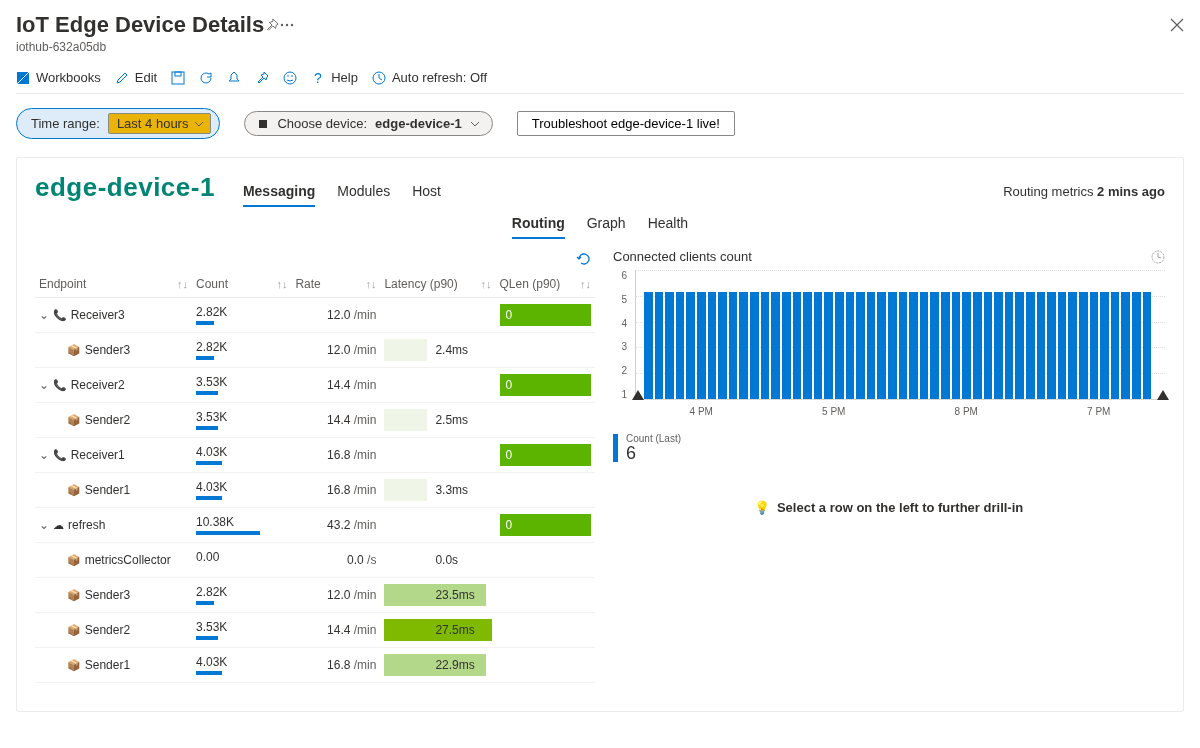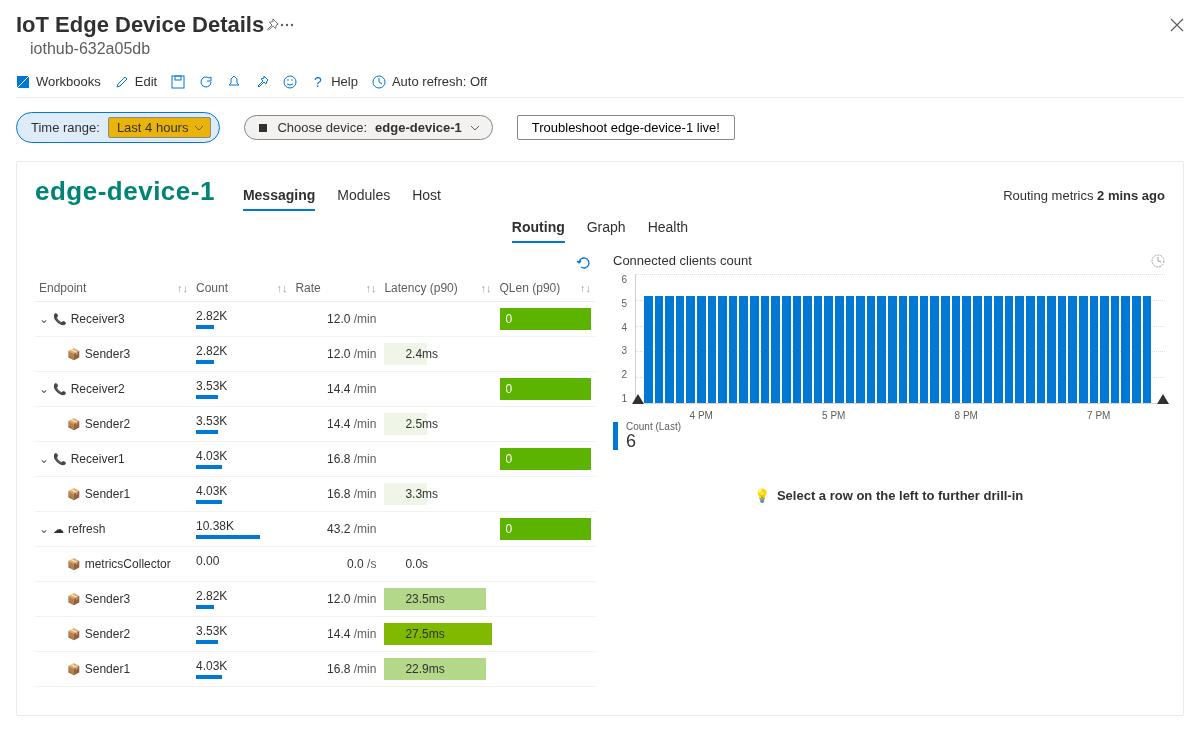--- a/index.html
+++ b/index.html
@@ -4,21 +4,21 @@
 <style>
   * { box-sizing: border-box; font-family: "Segoe UI", Arial, sans-serif; }
   body { margin: 0; padding: 12px 16px; background: #fff; color: #323130; font-size: 13px; }
 
   
   .header { display: flex; align-items: center; justify-content: space-between; }
   .header-left { display: flex; align-items: center; gap: 1px; }
   .page-title { font-size: 22px; font-weight: 600; color: #323130; }
   .icon { display: inline-flex; align-items: center; justify-content: center; color: #605e5c; }
   .icon svg { display: block; }
-  .resource { color: #605e5c; font-size: 16px; margin-top: 2px; margin-left: 14px; }
+  .resource { color: #605e5c; font-size: 12px; margin-top: 2px; }
 
   
   .toolbar { display: flex; align-items: center; gap: 14px; margin-top: 16px; padding-bottom: 8px; border-bottom: 1px solid #edebe9; }
   .tb-item { display: flex; align-items: flex-end; gap: 6px; color: #323130; font-size: 13px; cursor: pointer; }
   .tb-icon { color: #0078d4; }
 
   
   .filter-row { display: flex; align-items: center; gap: 24px; margin-top: 14px; }
   .pill { display: inline-flex; align-items: center; gap: 8px; border: 1px solid #0078d4; background: #deecf9; border-radius: 999px; padding: 4px 8px 4px 14px; font-size: 13px; }
   .pill-select { background: #eab308; border: 1px solid #8a8886; border-radius: 2px; padding: 2px 22px 2px 8px; font-size: 13px; position: relative; }
@@ -57,42 +57,42 @@
   .indent-1 { padding-left: 28px; }
   .count-cell { display: flex; flex-direction: column; gap: 2px; }
   .count-bar-track { height: 4px; background: transparent; width: 80px; }
   .count-bar-fill { height: 4px; background: #0078d4; }
   .rate-cell { text-align: right; white-space: nowrap; }
   .rate-unit { color: #605e5c; }
   .latency-cell { position: relative; height: 22px; }
   .latency-bar { position: absolute; inset: 0; background: #7fba00; }
   .latency-bar.light { background: #b4d88a; }
   .latency-bar.faint { background: #eff6e7; }
-  .latency-txt { position: relative; z-index: 1; padding-left: 21px; line-height: 22px; font-size: 12px; }
+  .latency-txt { position: relative; z-index: 1; padding-left: 21px; line-height: 22px; font-size: 12px; margin-left: 30px; }
   .qlen-cell { position: relative; height: 22px; }
   .qlen-bar { position: absolute; inset: 0; background: #5cb300; }
   .qlen-txt { position: relative; z-index: 1; padding-left: 6px; color: #fff; line-height: 22px; font-size: 12px; }
   .box-ic { color: #a0522d; font-size: 11px; }
   .phone-ic { color: #323130; font-size: 11px; }
 
   
   .chart-title-row { display: flex; align-items: center; justify-content: space-between; margin-bottom: 6px; }
   .chart-title { font-size: 13px; font-weight: 400; }
   .chart-area { display: flex; height: 130px; }
   .y-axis { display: flex; flex-direction: column; justify-content: space-between; padding-right: 8px; font-size: 10px; color: #605e5c; text-align: right; width: 22px; }
   .plot { flex: 1; position: relative; border-left: 1px solid #d2d0ce; border-bottom: 1px solid #d2d0ce; }
   .gridline { position: absolute; left: 0; right: 0; border-top: 1px dotted #e1dfdd; }
   .bars { position: absolute; inset: 0; display: flex; align-items: flex-end; gap: 2px; padding: 0 14px 0 8px; }
   .bars > div { flex: 1; background: #0078d4; height: 83%; }
   .triangle { position: absolute; bottom: -1px; width: 0; height: 0; border-left: 6px solid transparent; border-right: 6px solid transparent; border-bottom: 10px solid #323130; }
   .tri-left { left: -4px; }
   .tri-right { right: -4px; }
   .x-axis { display: flex; margin-left: 22px; font-size: 10px; color: #605e5c; padding-top: 6px; }
   .x-axis > div { flex: 1; text-align: center; }
-  .legend { display: flex; align-items: center; gap: 8px; }
+  .legend { display: flex; align-items: center; margin-top: 16px; gap: 8px; }
   .legend-swatch { width: 5px; height: 28px; background: #0078d4; }
   .legend-text { display: flex; flex-direction: column; }
   .legend-label { font-size: 10px; color: #605e5c; }
   .legend-value { font-size: 18px; font-weight: 400; line-height: 1; }
 
   .hint-row { display: flex; align-items: center; justify-content: center; gap: 6px; margin-top: 38px; font-size: 13px; }
   .hint-row .bulb { color: #f2c811; }
 
   .col-ep    { width: 150px; }
   .col-cnt   { width: 95px; }

